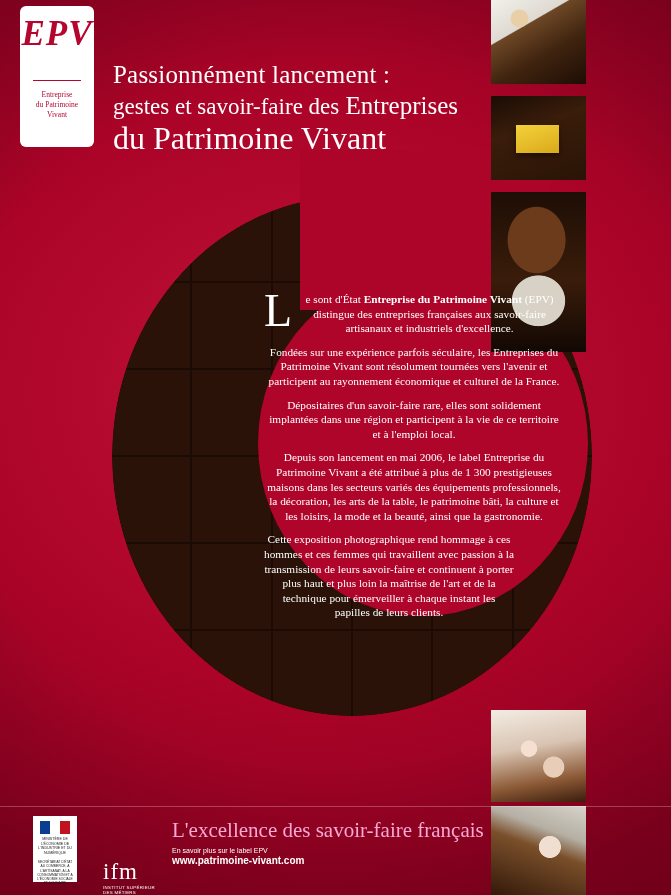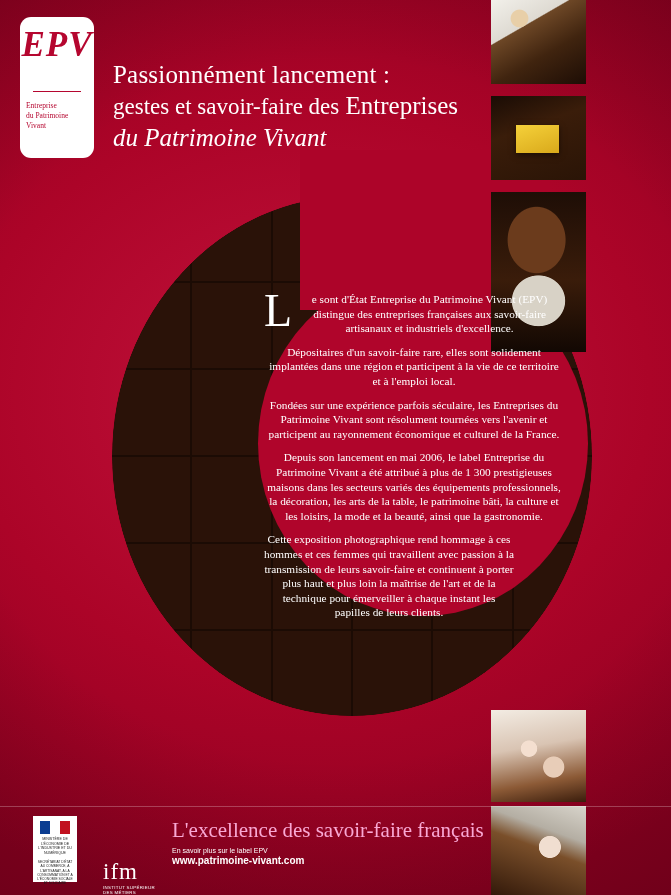--- a/index.html
+++ b/index.html
@@ -25,24 +25,24 @@
   }
   .bg-vign {
     position: absolute;
     inset: 0;
     background: radial-gradient(ellipse 700px 640px at 50% 46%, rgba(0,0,0,0) 55%, rgba(60,0,15,.45) 100%);
   }
 
   
   .epv-logo {
     position: absolute;
-    left: 20px; top: 17px;
+    left: 20px; top: 6px;
     width: 74px; height: 141px;
     background: #ffffff;
-    border-radius: 11px;
+    border-radius: 6px;
   }
   .epv-logo .epv-letters {
     position: absolute;
     left: 0; right: 0; top: 8px;
     text-align: center;
     font-family: "Liberation Serif", serif;
     font-size: 35px;
     letter-spacing: 1px;
     color: #b5062f;
     font-style: italic;
@@ -50,20 +50,21 @@
   }
   .epv-logo .epv-rule {
     position: absolute;
     left: 13px; right: 13px; top: 74px;
     height: 1px;
     background: #b5062f;
   }
   .epv-logo .epv-sub {
     position: absolute;
     left: 6px; right: 6px; top: 84px;
+    text-align: center;
     font-size: 7.5px;
     line-height: 10px;
     color: #b5062f;
     font-family: "Liberation Serif", serif;
   }
 
   
   .headline {
     position: absolute;
     left: 113px; top: 60px;
@@ -75,23 +76,22 @@
     letter-spacing: .2px;
   }
   .headline .l2 {
     font-size: 25px;
     line-height: 32px;
   }
   .headline .l2 .ital {
     font-size: 23px;
   }
   .headline .l3 {
-    font-size: 25px;
+    font-size: 32px;
     line-height: 30px;
-    font-style: italic;
   }
 
   
   .photo {
     position: absolute;
     overflow: hidden;
     background: #2a1007;
   }
   .ph-1 { left: 491px; top: 0px;   width: 95px;  height: 84px; }
   .ph-2 { left: 491px; top: 96px;  width: 95px;  height: 84px; }
@@ -210,21 +210,21 @@
   }
   .bodytext p { margin: 0 0 9px 0; }
   .dropcap {
     float: left;
     font-size: 46px;
     line-height: 34px;
     padding: 2px 3px 0 0;
     font-family: "Liberation Serif", serif;
     color: #ffffff;
   }
-  .bodytext .b { font-weight: 400; }
+  .bodytext .b { font-weight: 700; }
   .tail2 { width: 250px; margin-left: 26px; }
 
   
   .bottom-rule {
     position: absolute;
     left: 0; right: 0; top: 806px;
     height: 1px;
     background: rgba(255,255,255,.25);
   }
   .gov-logo {
@@ -380,22 +380,22 @@
       <div class="f-truffle"></div>
     </div>
   <div class="photo ph-5">
       <div class="f-chef2"></div>
     </div>
 
   <div class="bodytext">
     <p>
       <span class="dropcap">L</span><span>e sont d'État </span><span class="b">Entreprise du</span> <span class="b">Patrimoine Vivant</span><span> (EPV) distingue des entreprises françaises aux savoir-faire artisanaux et industriels d'excellence.</span>
     </p>
+    <p>Fondées sur une expérience parfois séculaire, les Entreprises du Patrimoine Vivant sont résolument tournées vers l'avenir et participent au rayonnement économique et culturel de la France.</p>
     <p>Dépositaires d'un savoir-faire rare, elles sont solidement implantées dans une région et participent à la vie de ce territoire et à l'emploi local.</p>
-    <p>Fondées sur une expérience parfois séculaire, les Entreprises du Patrimoine Vivant sont résolument tournées vers l'avenir et participent au rayonnement économique et culturel de la France.</p>
     <p>Depuis son lancement en mai 2006, le label Entreprise du Patrimoine Vivant a été attribué à plus de 1 300 prestigieuses maisons dans les secteurs variés des équipements professionnels, la décoration, les arts de la table, le patrimoine bâti, la culture et les loisirs, la mode et la beauté, ainsi que la gastronomie.</p>
     <p class="tail2">Cette exposition photographique rend hommage à ces hommes et ces femmes qui travaillent avec passion à la transmission de leurs savoir-faire et continuent à porter plus haut et plus loin la maîtrise de l'art et de la technique pour émerveiller à chaque instant les papilles de leurs clients.</p>
   </div>
 
   <div class="bottom-rule"></div>
 
   <div class="gov-logo">
     <div class="flag"></div>
     <div class="gov-txt">MINISTÈRE DE L'ÉCONOMIE DE L'INDUSTRIE ET DU NUMÉRIQUE</div>
     <div class="gov-txt2">SECRÉTARIAT D'ÉTAT AU COMMERCE, À L'ARTISANAT, À LA CONSOMMATION ET À L'ÉCONOMIE SOCIALE ET SOLIDAIRE</div>

